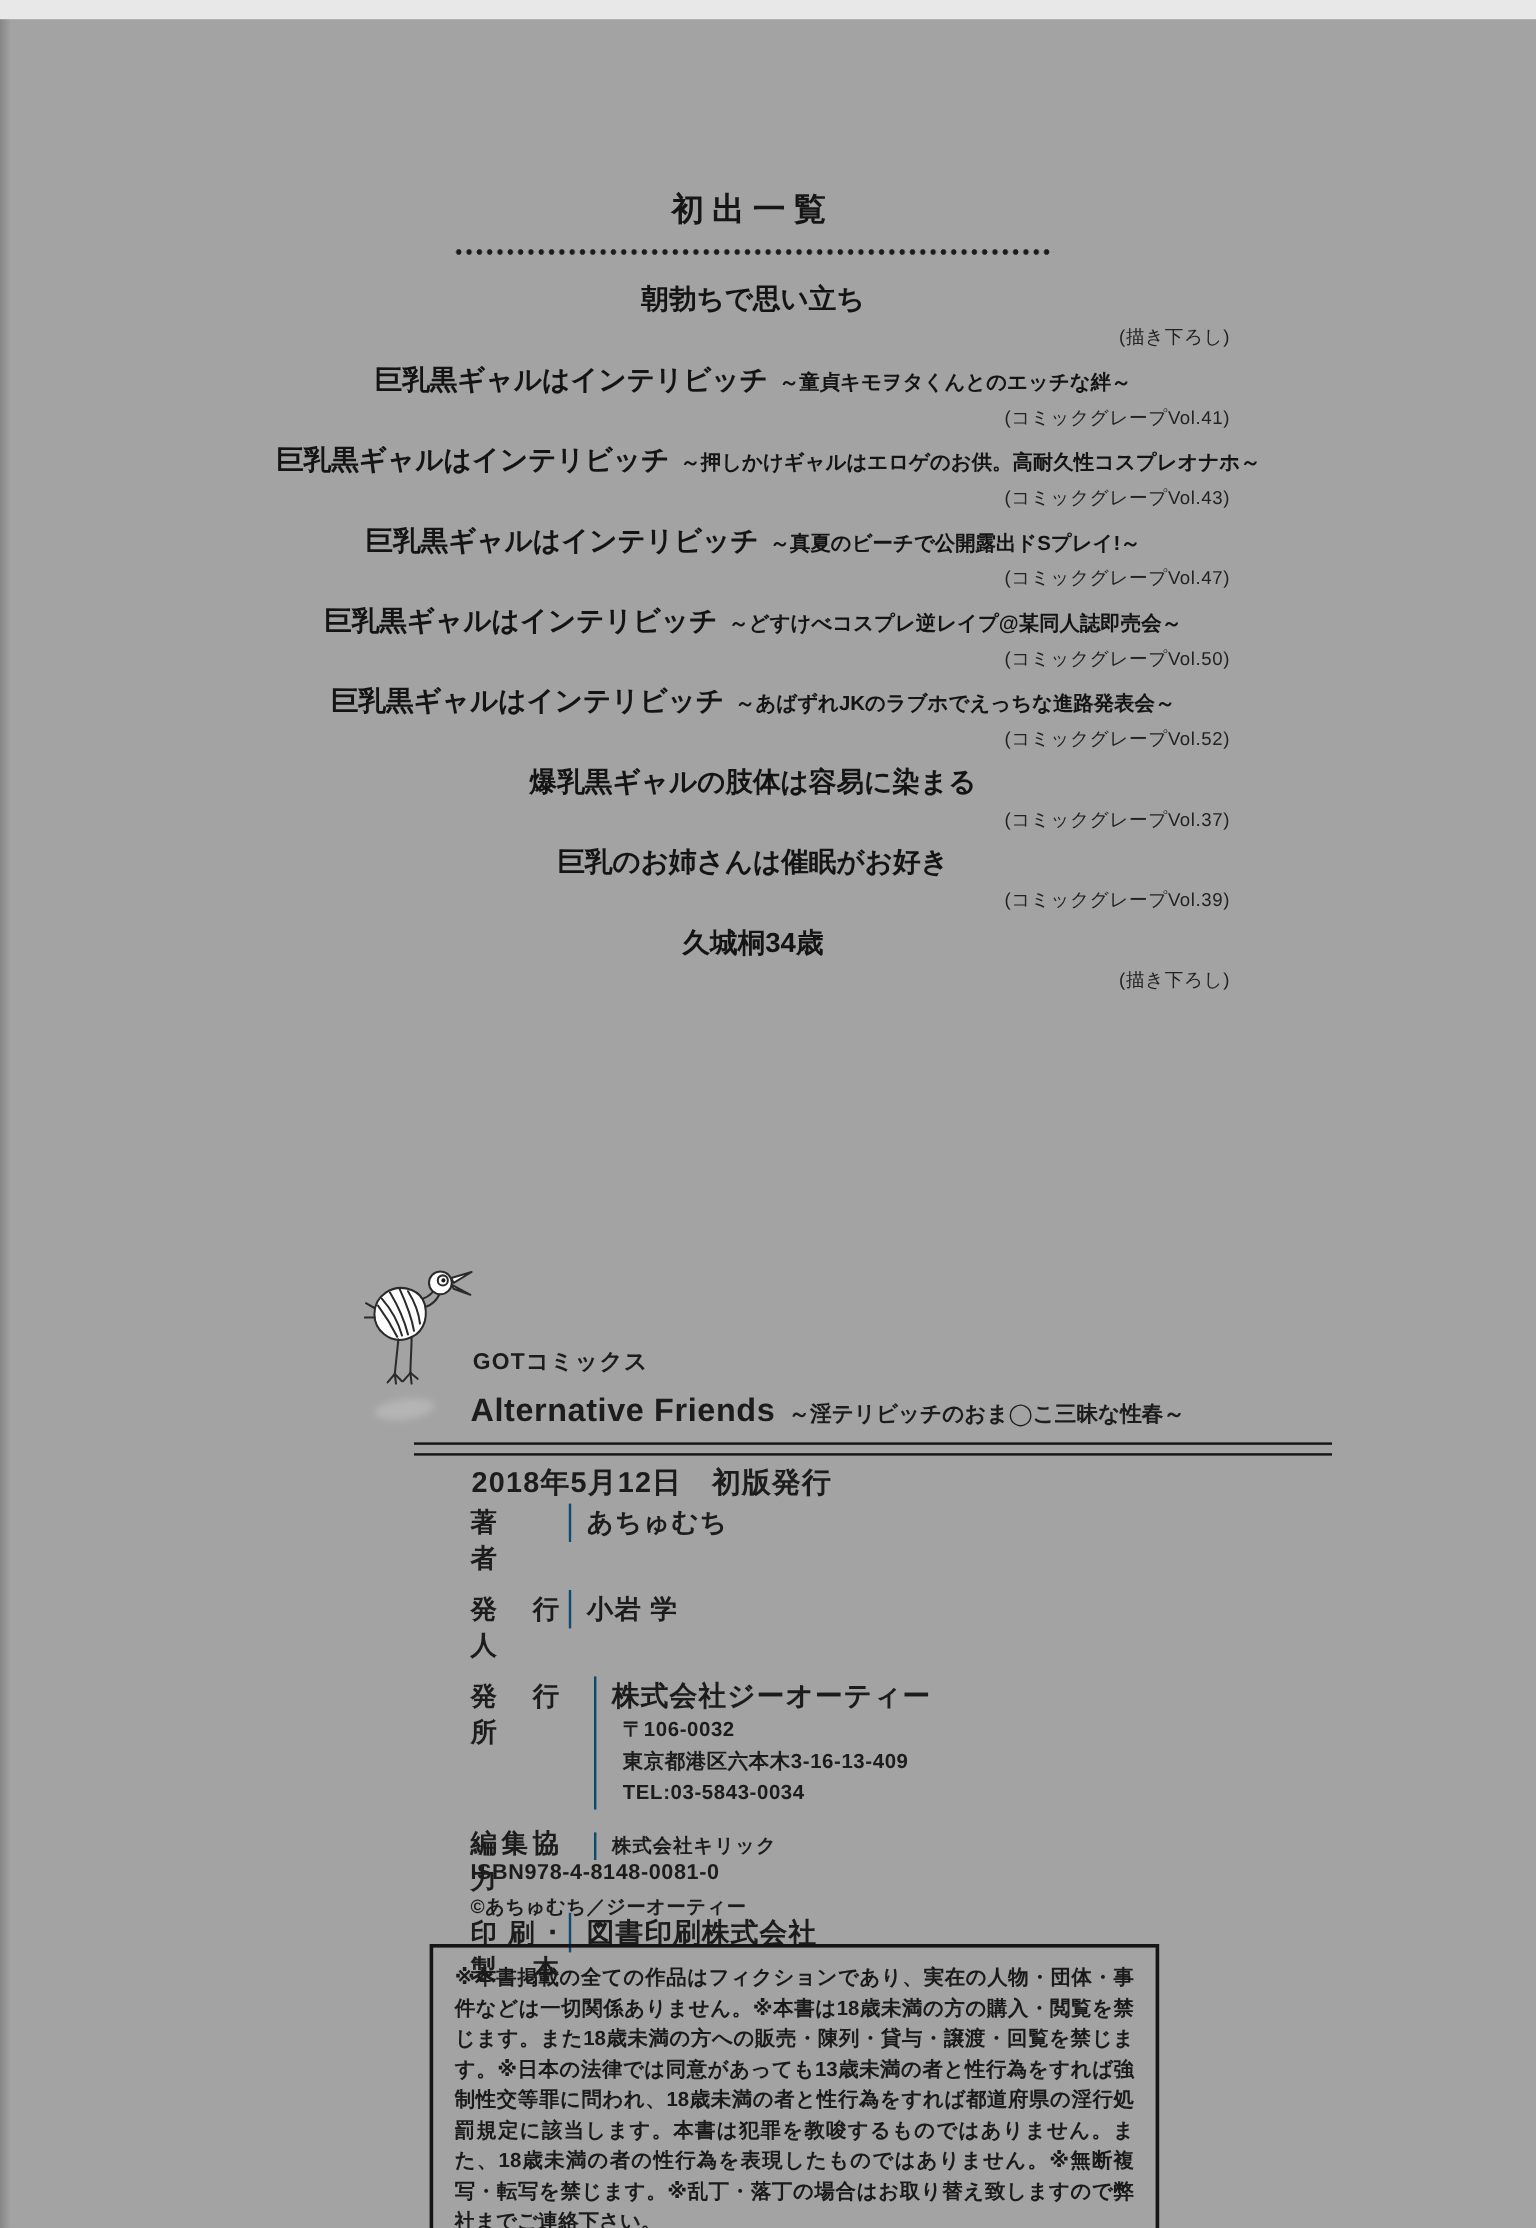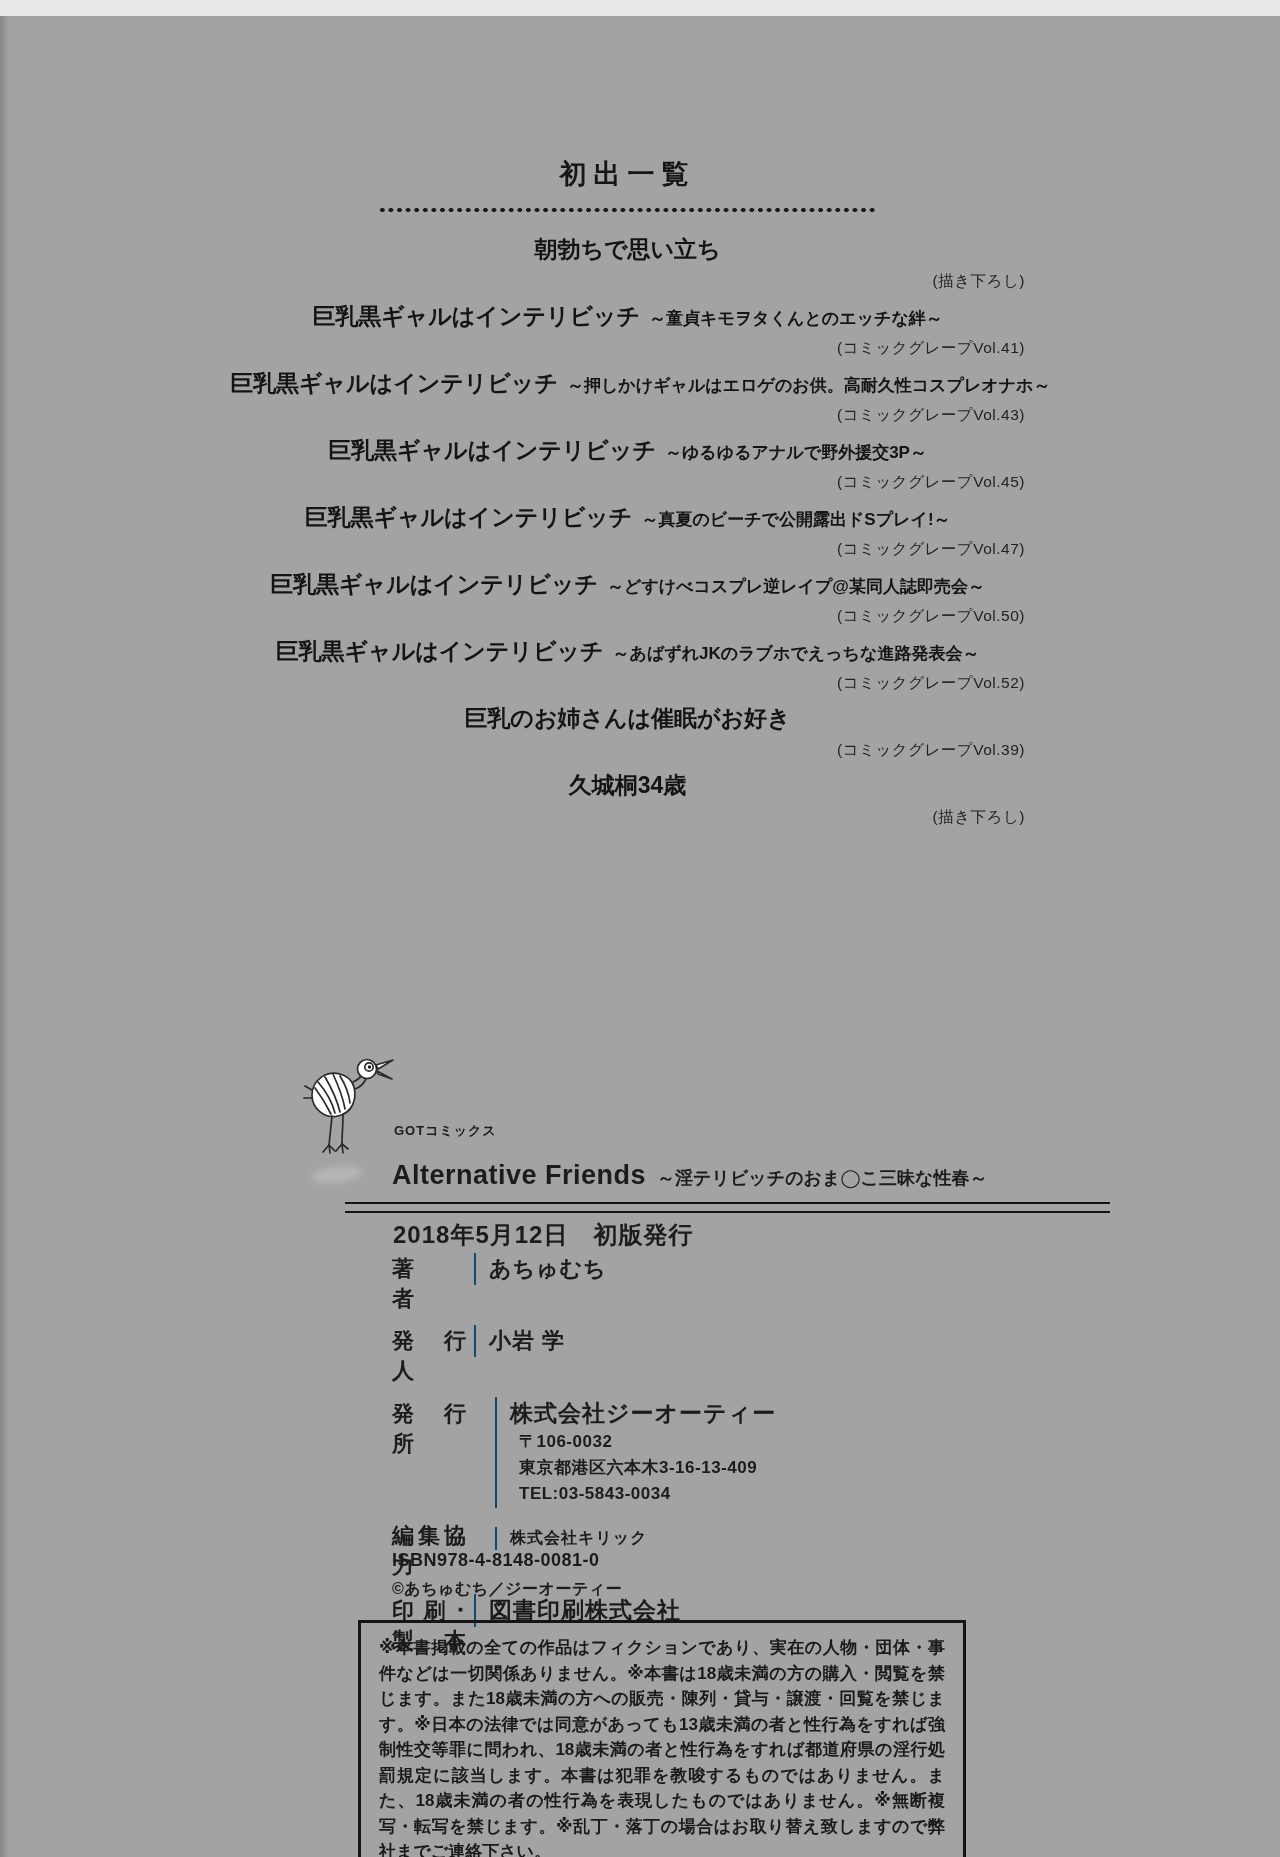--- a/index.html
+++ b/index.html
@@ -28,21 +28,21 @@
     background-size:8.6px 6px;background-repeat:repeat-x;background-position:left center;}
   .fp-works{margin-top:21px;}
   .work{margin-bottom:9px;}
   .work-title{font-weight:700;font-size:23px;line-height:30px;white-space:nowrap;color:#141414;}
   .work-title .sub{font-size:17px;margin-left:9px;}
   .work-title .sub:empty{margin-left:0;}
   .work-source{font-size:15.5px;font-weight:400;color:#222;margin-top:4px;letter-spacing:.5px;text-align:right;}
 
   
   .bird{position:absolute;left:303px;top:1040px;width:94px;height:100px;}
-  .imprint{position:absolute;left:394px;top:1106px;font-size:13px;font-weight:600;letter-spacing:1px;text-align:center;}
+  .imprint{position:absolute;left:394px;top:1106px;font-size:19px;font-weight:600;letter-spacing:1px;text-align:center;}
   .book-title{position:absolute;left:392px;top:1144px;white-space:nowrap;}
   .book-title .en{font-size:27px;font-weight:700;letter-spacing:.5px;}
   .book-title .ja{font-size:18px;font-weight:700;margin-left:11px;}
   .title-rule{position:absolute;left:345px;top:1186px;width:765px;height:7px;
     border-top:2.5px solid #141414;border-bottom:2px solid #141414;}
   .edition{position:absolute;left:393px;top:1203px;font-size:24px;font-weight:700;letter-spacing:1px;}
 
   .credits{position:absolute;left:392px;top:1237px;width:620px;}
   .credit-row{display:flex;align-items:baseline;}
   .credit-label{width:74px;flex:0 0 74px;font-size:22px;font-weight:700;
@@ -84,40 +84,40 @@
       <div class="work">
         <div class="work-title"><span>巨乳黒ギャルはインテリビッチ</span><span class="sub">～童貞キモヲタくんとのエッチな絆～</span></div>
         <div class="work-source">(コミックグレープVol.41)</div>
       </div>
 
       <div class="work">
         <div class="work-title"><span>巨乳黒ギャルはインテリビッチ</span><span class="sub">～押しかけギャルはエロゲのお供。高耐久性コスプレオナホ～</span></div>
         <div class="work-source">(コミックグレープVol.43)</div>
       </div>
 
-      <div class="work">
-        <div class="work-title"><span>巨乳黒ギャルはインテリビッチ</span><span class="sub">～ゆるゆるアナルで野外援交3P～</span></div>
-        <div class="work-source">(コミックグレープVol.45)</div>
-      </div>
 
       <div class="work">
         <div class="work-title"><span>巨乳黒ギャルはインテリビッチ</span><span class="sub">～真夏のビーチで公開露出ドSプレイ!～</span></div>
         <div class="work-source">(コミックグレープVol.47)</div>
       </div>
 
       <div class="work">
         <div class="work-title"><span>巨乳黒ギャルはインテリビッチ</span><span class="sub">～どすけべコスプレ逆レイプ@某同人誌即売会～</span></div>
         <div class="work-source">(コミックグレープVol.50)</div>
       </div>
 
       <div class="work">
         <div class="work-title"><span>巨乳黒ギャルはインテリビッチ</span><span class="sub">～あばずれJKのラブホでえっちな進路発表会～</span></div>
         <div class="work-source">(コミックグレープVol.52)</div>
       </div>
 
+      <div class="work">
+        <div class="work-title"><span>爆乳黒ギャルの肢体は容易に染まる</span><span class="sub"></span></div>
+        <div class="work-source">(コミックグレープVol.37)</div>
+      </div>
 
       <div class="work">
         <div class="work-title"><span>巨乳のお姉さんは催眠がお好き</span><span class="sub"></span></div>
         <div class="work-source">(コミックグレープVol.39)</div>
       </div>
 
       <div class="work">
         <div class="work-title"><span>久城桐34歳</span><span class="sub"></span></div>
         <div class="work-source">(描き下ろし)</div>
       </div>

